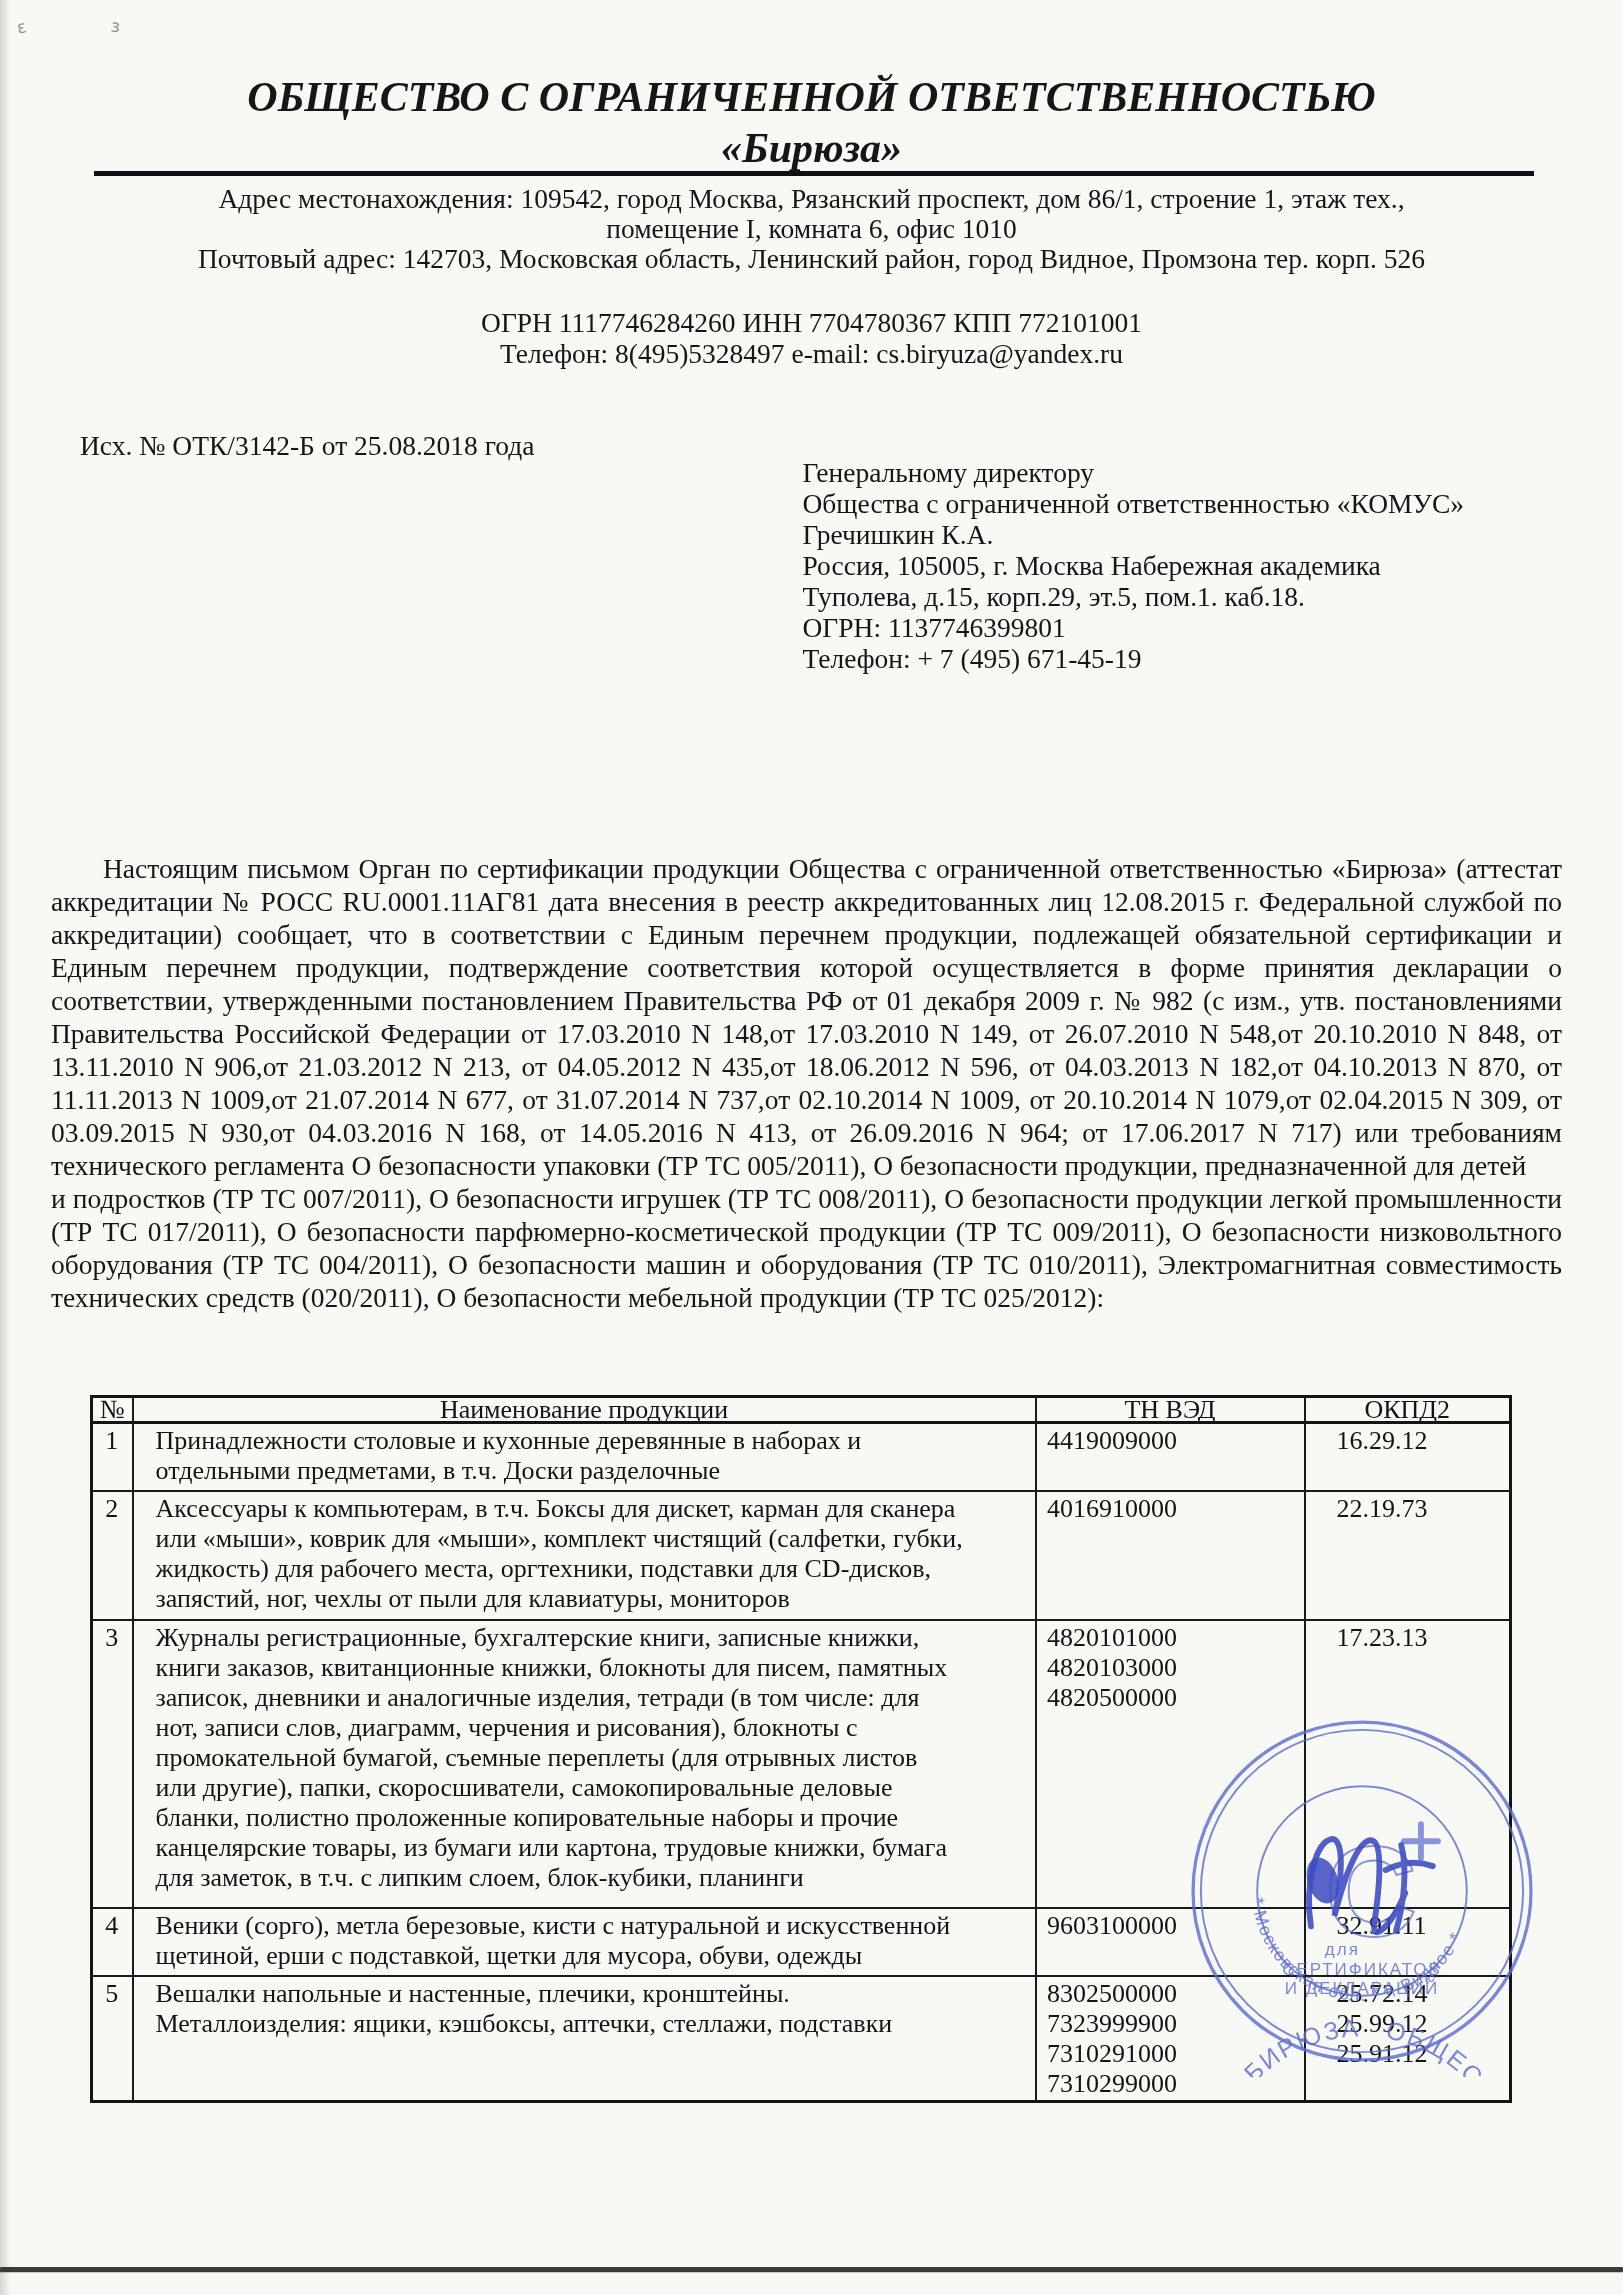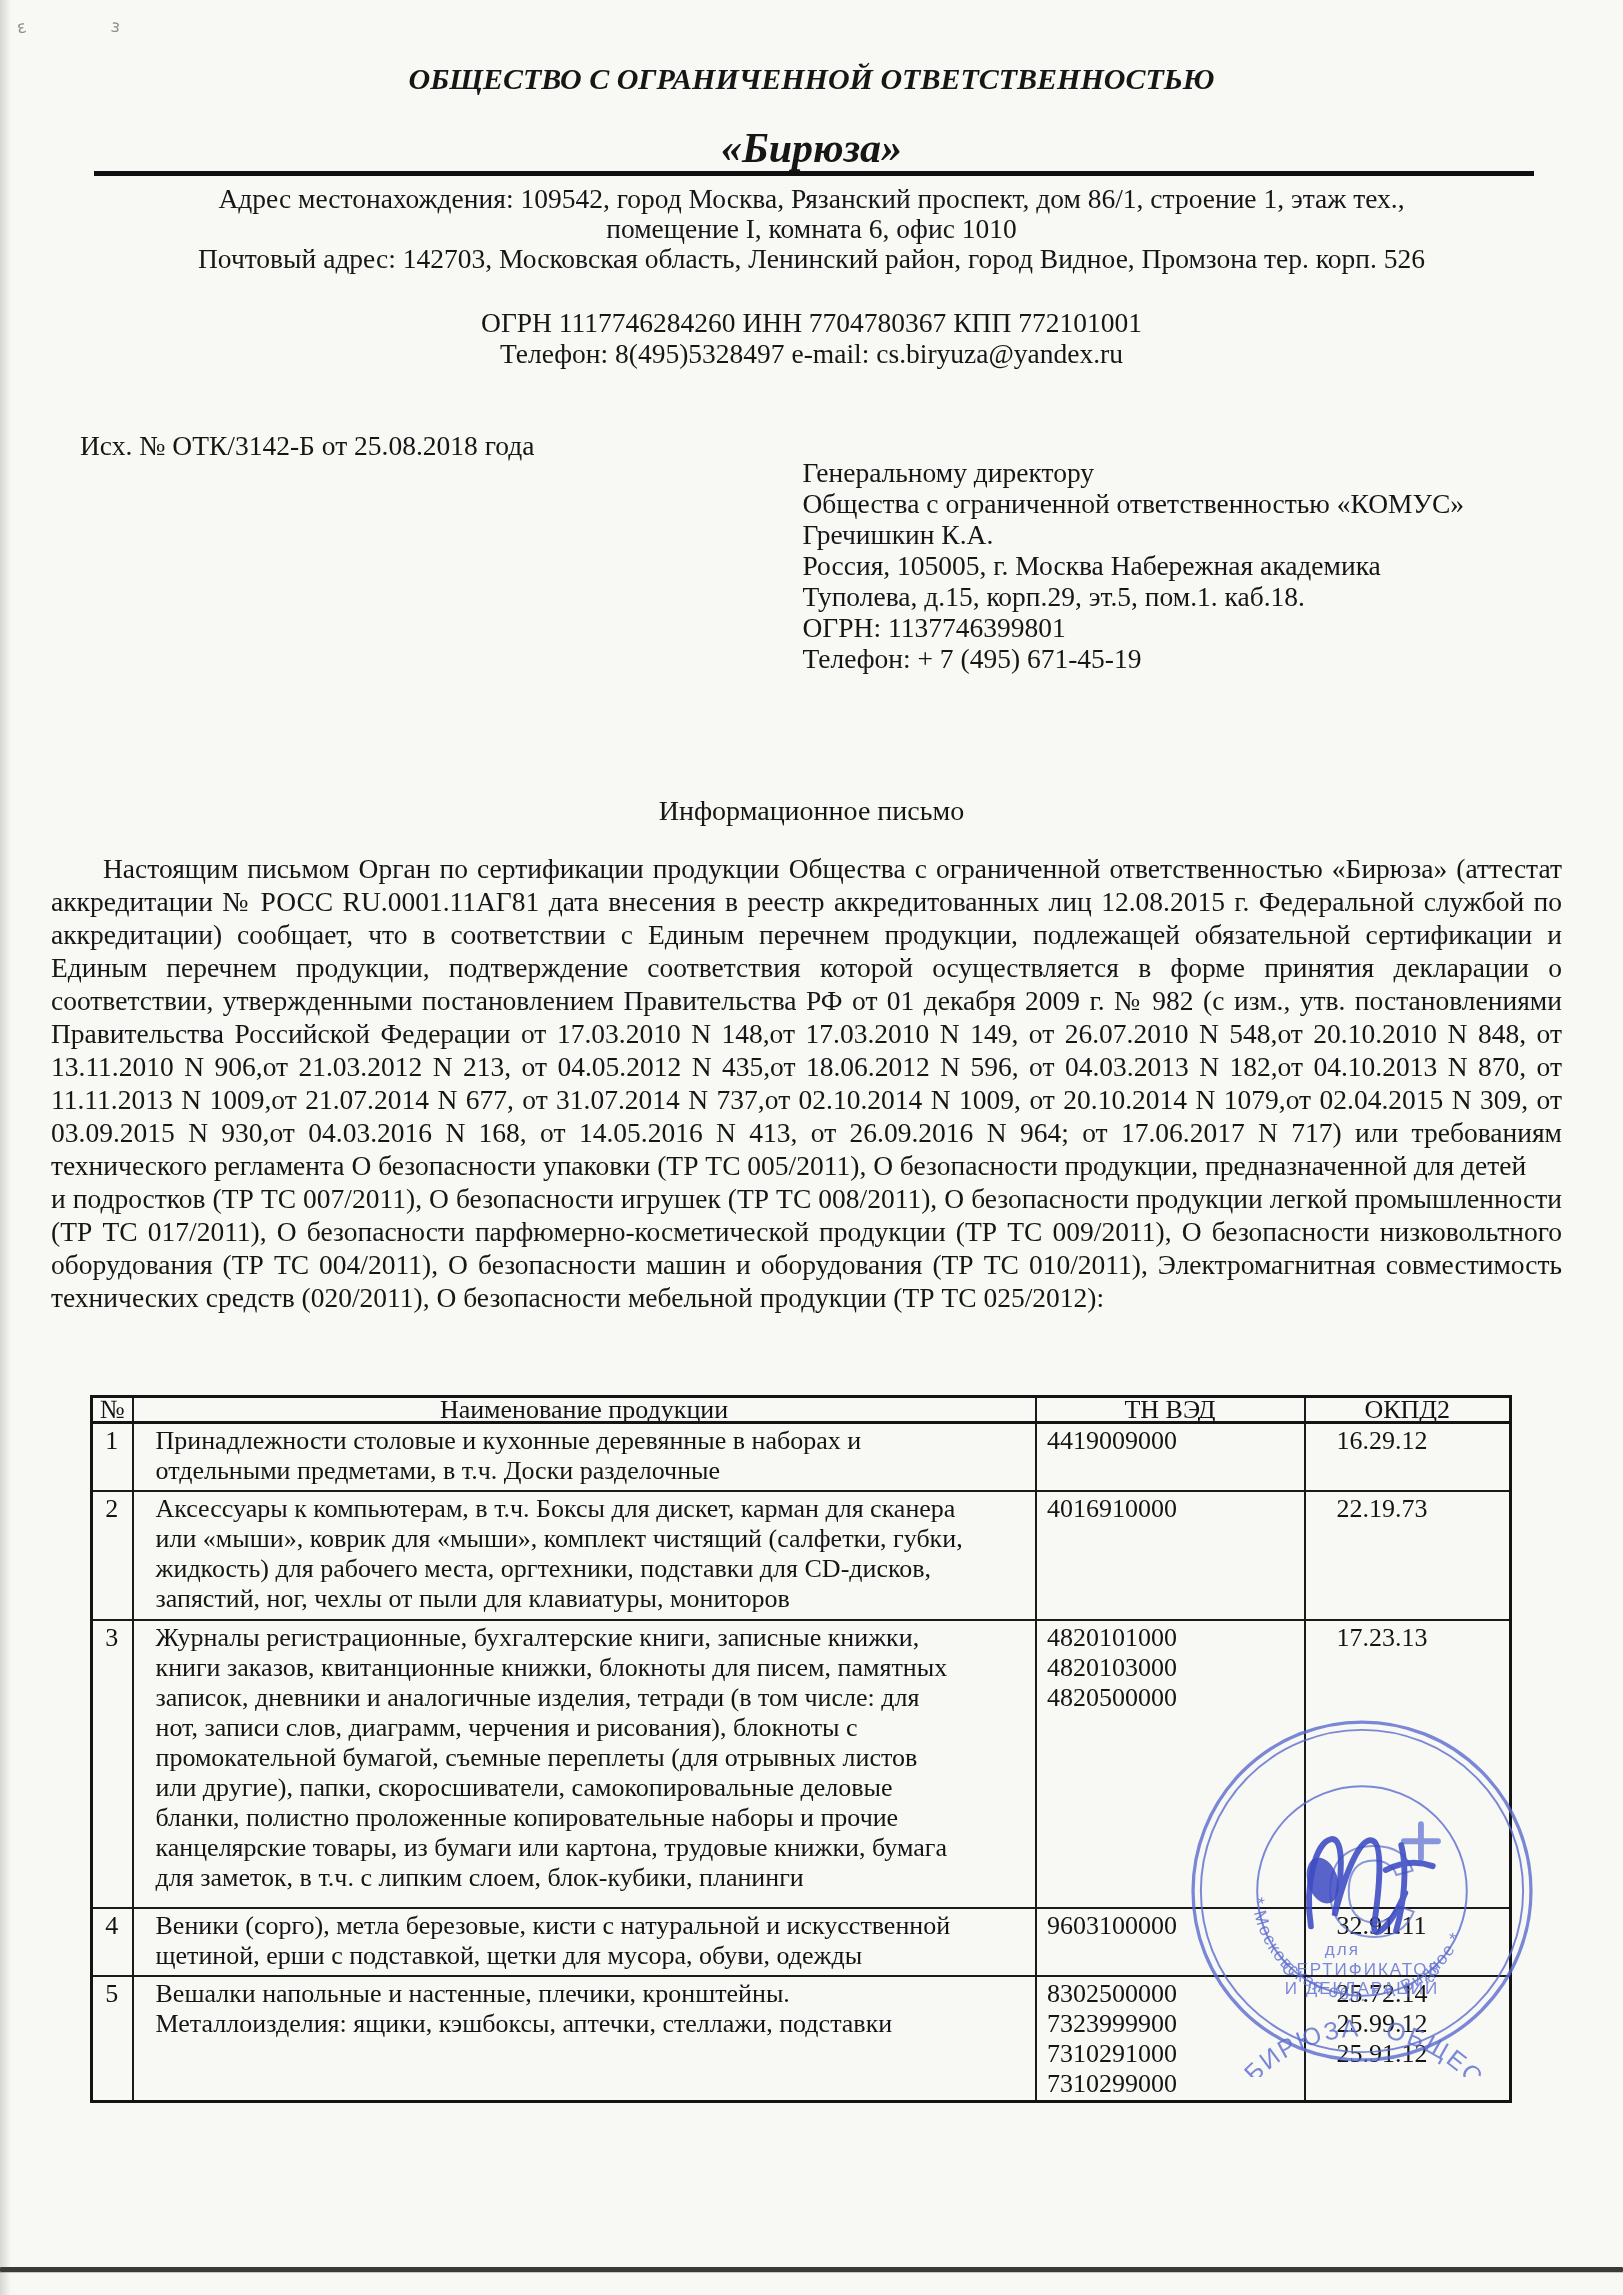--- a/index.html
+++ b/index.html
@@ -10,21 +10,21 @@
     font-family:"Liberation Serif","DejaVu Serif",serif;
     color:#161616;
   }
   .abs{position:absolute;}
   .ctr{left:0;width:1623px;text-align:center;}
   .edge-left{left:0;top:0;width:10.5px;height:2295px;
     background:linear-gradient(to right,rgba(60,60,55,.18),rgba(60,60,55,0));}
   .scan-bottom{left:0;top:2267px;width:1623px;height:4.6px;background:#3a3a36;border-radius:1.3px;}
   .scan-bottom2{left:0;top:2271px;width:1623px;height:2px;background:rgba(58,58,54,.25);}
   .pencil{color:#8f8f8c;font-size:17px;font-family:"DejaVu Sans",sans-serif;}
-  .org1{top:62px;font-size:30px;font-weight:bold;font-style:italic;letter-spacing:0px;}
+  .org1{top:73px;font-size:42px;font-weight:bold;font-style:italic;letter-spacing:0px;}
   .org2{top:124px;font-size:42px;font-weight:bold;font-style:italic;}
   .rule{left:94px;top:171px;width:1440px;height:4.6px;background:#101010;}
   .addr{top:184px;font-size:27.5px;line-height:30px;white-space:pre-line;}
   .reg{top:307px;font-size:27.5px;}
   .contact{top:338px;font-size:27.5px;}
   .ref{left:80px;top:394px;font-size:27.5px;white-space:nowrap;margin-top:36px;}
   .recipient{right:159px;top:457px;font-size:27.5px;line-height:31px;white-space:nowrap;}
   .doc-title{top:795px;font-size:28px;}
   .body-text{
     left:51px;top:852px;width:1511px;
@@ -93,21 +93,20 @@
   <div class="abs recipient">
     <div>Генеральному директору</div>
     <div>Общества с ограниченной ответственностью «КОМУС»</div>
     <div>Гречишкин К.А.</div>
     <div>Россия, 105005, г. Москва Набережная академика</div>
     <div>Туполева, д.15, корп.29, эт.5, пом.1. каб.18.</div>
     <div>ОГРН: 1137746399801</div>
     <div>Телефон: + 7 (495) 671-45-19</div>
   </div>
 
-  <div class="abs ctr doc-title">Информационное письмо</div>
 
   <div class="abs body-text">Настоящим письмом Орган по сертификации продукции Общества с ограниченной ответственностью «Бирюза» (аттестат аккредитации № РОСС RU.0001.11АГ81 дата внесения в реестр аккредитованных лиц 12.08.2015 г. Федеральной службой по аккредитации) сообщает, что в соответствии с Единым перечнем продукции, подлежащей обязательной сертификации и Единым перечнем продукции, подтверждение соответствия которой осуществляется в форме принятия декларации о соответствии, утвержденными постановлением Правительства РФ от 01 декабря 2009 г. № 982 (с изм., утв. постановлениями Правительства Российской Федерации от 17.03.2010 N 148,от 17.03.2010 N 149, от 26.07.2010 N 548,от 20.10.2010 N 848, от 13.11.2010 N 906,от 21.03.2012 N 213, от 04.05.2012 N 435,от 18.06.2012 N 596, от 04.03.2013 N 182,от 04.10.2013 N 870, от 11.11.2013 N 1009,от 21.07.2014 N 677, от 31.07.2014 N 737,от 02.10.2014 N 1009, от 20.10.2014 N 1079,от 02.04.2015 N 309, от 03.09.2015 N 930,от 04.03.2016 N 168, от 14.05.2016 N 413, от 26.09.2016 N 964; от 17.06.2017 N 717) или требованиям технического регламента О безопасности упаковки (ТР ТС 005/2011), О безопасности продукции, предназначенной для детей
 и подростков (ТР ТС 007/2011), О безопасности игрушек (ТР ТС 008/2011), О безопасности продукции легкой промышленности (ТР ТС 017/2011), О безопасности парфюмерно-косметической продукции (ТР ТС 009/2011), О безопасности низковольтного оборудования (ТР ТС 004/2011), О безопасности машин и оборудования (ТР ТС 010/2011), Электромагнитная совместимость технических средств (020/2011), О безопасности мебельной продукции (ТР ТС 025/2012):</div>
 
   <table class="products">
     <colgroup>
       <col class="c-num">
         <col class="c-name">
         <col class="c-tnved">
         <col class="c-okpd">

